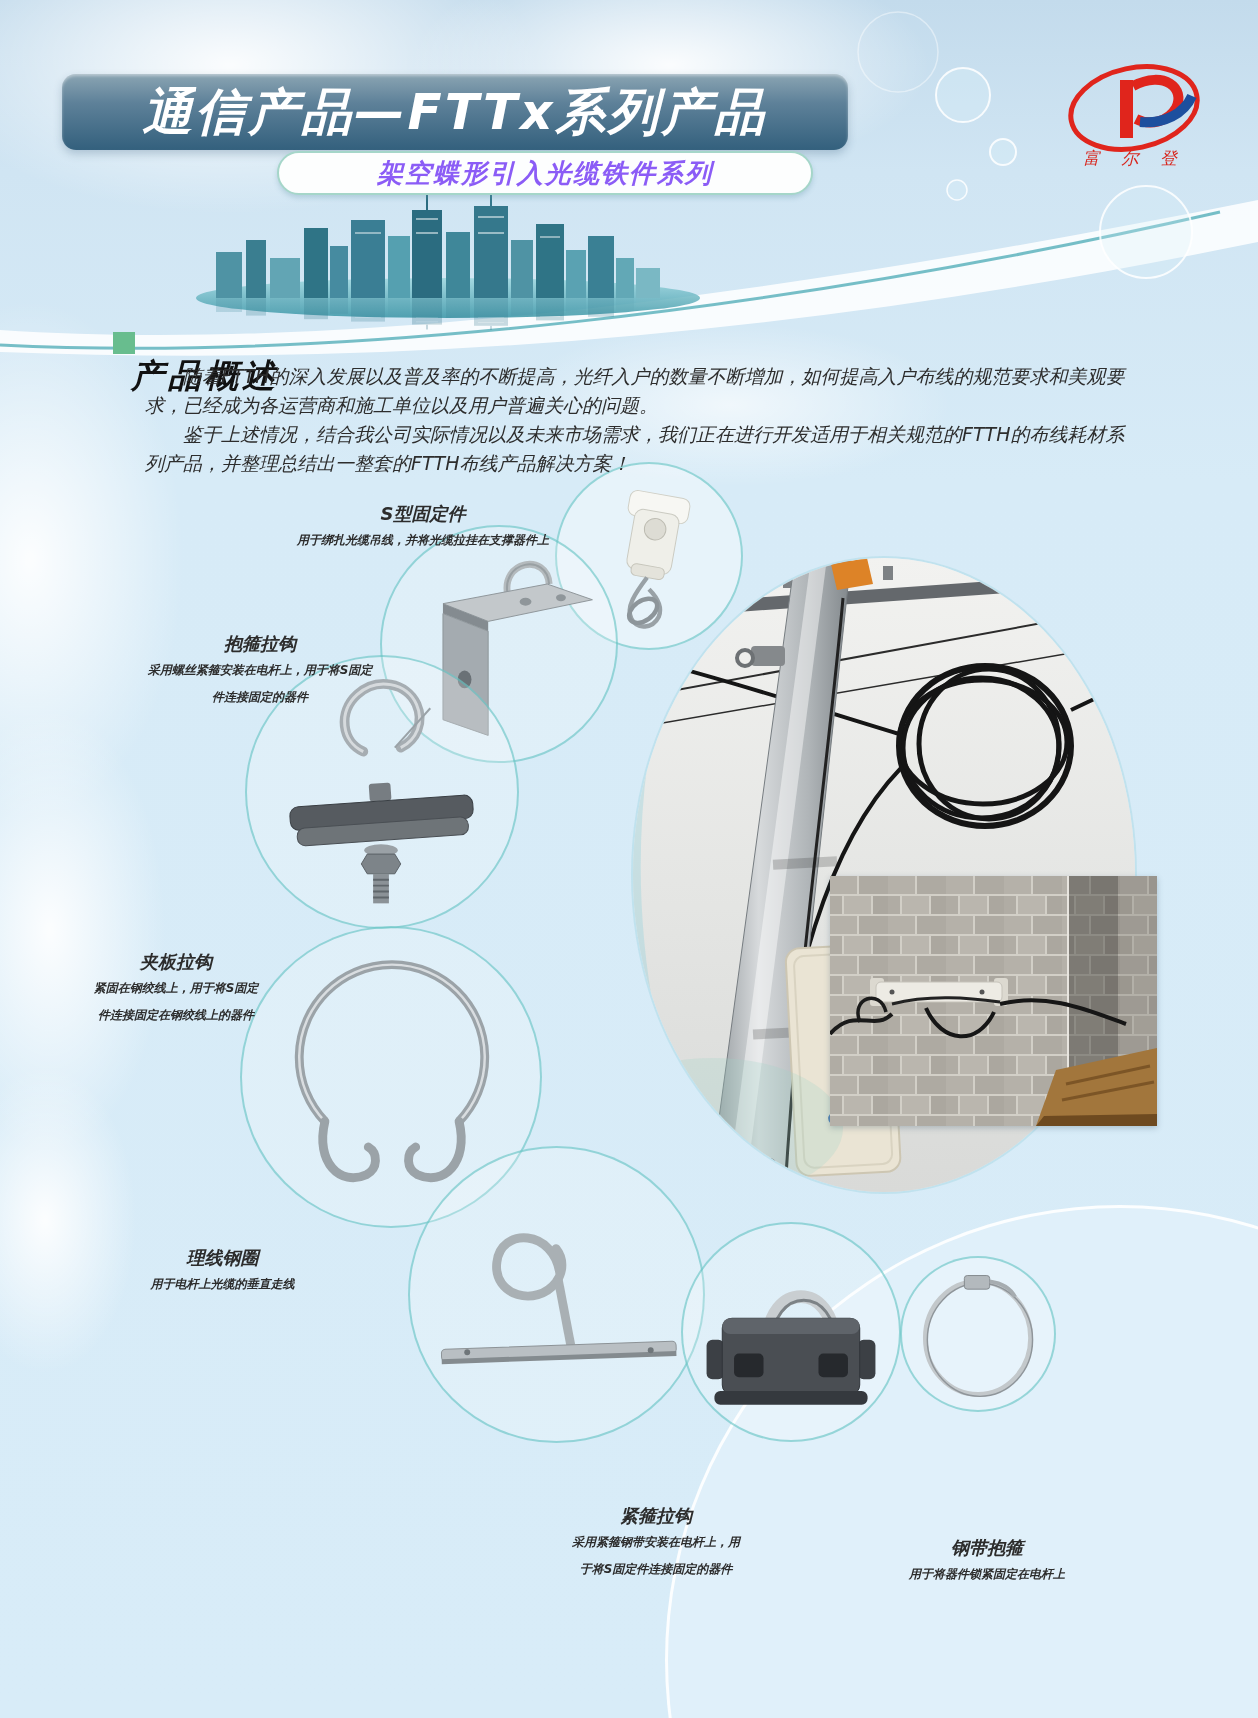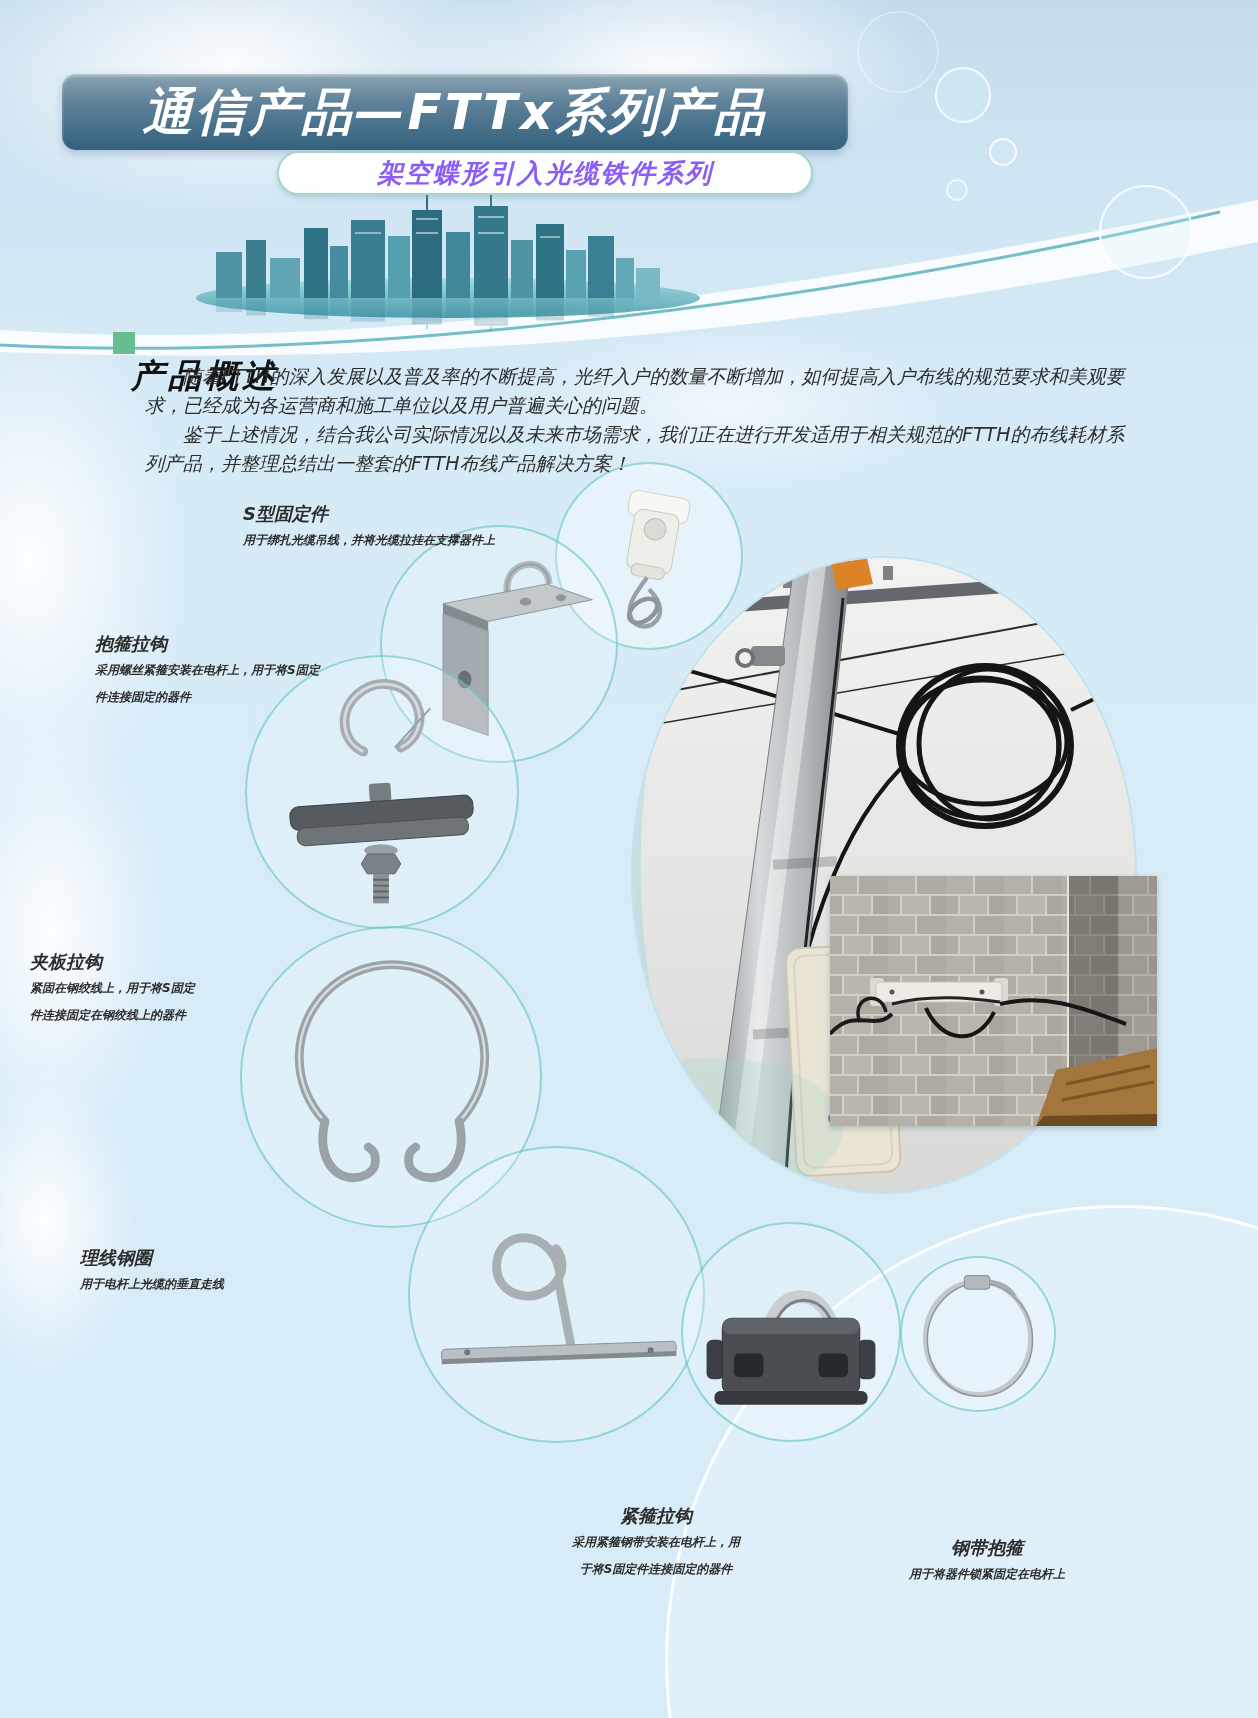--- a/index.html
+++ b/index.html
@@ -45,21 +45,21 @@
             background:rgba(255,255,255,.22); z-index:4; overflow:hidden; }
   .circle svg { width:100%; height:100%; display:block; }
   .c1{left:555px;top:462px;width:188px;height:188px;background:rgba(255,255,255,.4)}
   .c2{left:380px;top:525px;width:238px;height:238px}
   .c3{left:245px;top:655px;width:274px;height:274px}
   .c4{left:240px;top:926px;width:302px;height:302px}
   .c5{left:408px;top:1146px;width:297px;height:297px}
   .c6{left:681px;top:1222px;width:220px;height:220px}
   .c7{left:900px;top:1256px;width:156px;height:156px}
 
-  .plabel { position:absolute; z-index:6; color:#2c2c2c; text-align:left; }
+  .plabel { position:absolute; z-index:6; color:#2c2c2c; text-align:center; }
   .plabel .t { font-size:18px; font-weight:bold; line-height:27px; }
   .plabel .d { font-size:12px; font-weight:bold; line-height:27px; }
   .p1{left:243px;top:500px;width:360px}
   .p2{left:95px;top:630px;width:330px}
   .p3{left:30px;top:948px;width:292px}
   .p4{left:80px;top:1244px;width:285px}
   .p5{left:205px;top:1456px;width:296px}
   .p6{left:505px;top:1502px;width:302px;text-align:center}
   .p7{left:853px;top:1534px;width:268px;text-align:center}
 
@@ -135,20 +135,29 @@
   </svg>
 
   <div class="title-bar">
     <span>通信产品—FTTx系列产品</span>
   </div>
 
   <div class="subtitle-pill">
     <span>架空蝶形引入光缆铁件系列</span>
   </div>
 
+  <div class="logo">
+    <svg width="170" height="106" viewBox="0 0 170 106">
+      <ellipse cx="88" cy="44" rx="64" ry="40" transform="rotate(-12 88 44)" fill="none" stroke="#e0251c" stroke-width="5"></ellipse>
+      <rect x="74" y="16" width="13" height="58" fill="#e0251c"></rect>
+      <path d="M87,22 C118,6 140,24 130,44 C122,58 104,62 90,55" fill="none" stroke="#e0251c" stroke-width="10"></path>
+      <path d="M94,58 C118,60 138,50 146,32" fill="none" stroke="#1d4f9e" stroke-width="10"></path>
+      <text x="88" y="100" text-anchor="middle" font-size="17" fill="#d8251c" letter-spacing="8">富 尔 登</text>
+    </svg>
+  </div>
 
   <div class="overview-head">
     <div class="bullet"></div>
     <h2>产品概述</h2>
   </div>
 
   <div class="overview-body">
     <p>随着FTTH的深入发展以及普及率的不断提高，光纤入户的数量不断增加，如何提高入户布线的规范要求和美观要求，已经成为各运营商和施工单位以及用户普遍关心的问题。</p>
     <p>鉴于上述情况，结合我公司实际情况以及未来市场需求，我们正在进行开发适用于相关规范的FTTH的布线耗材系列产品，并整理总结出一整套的FTTH布线产品解决方案！</p>
   </div>

